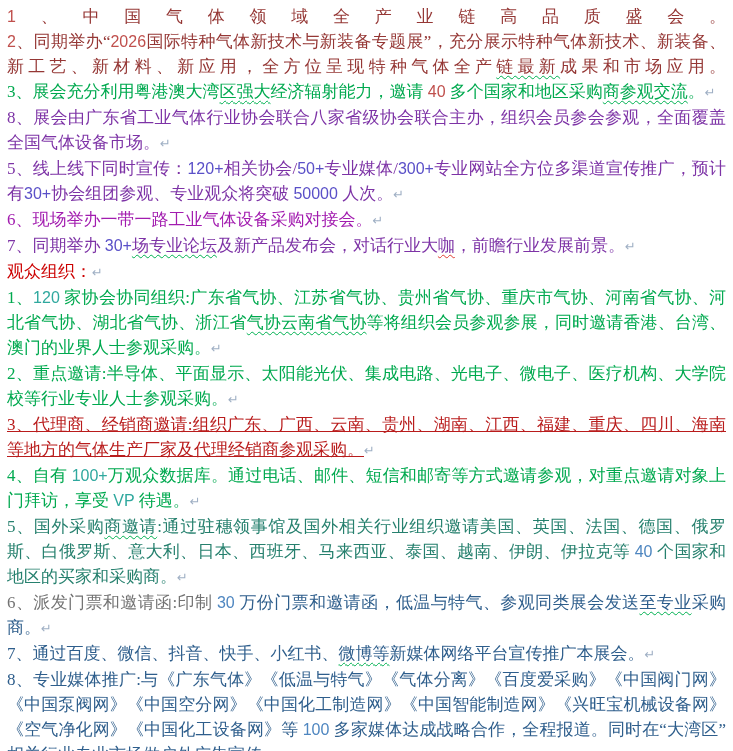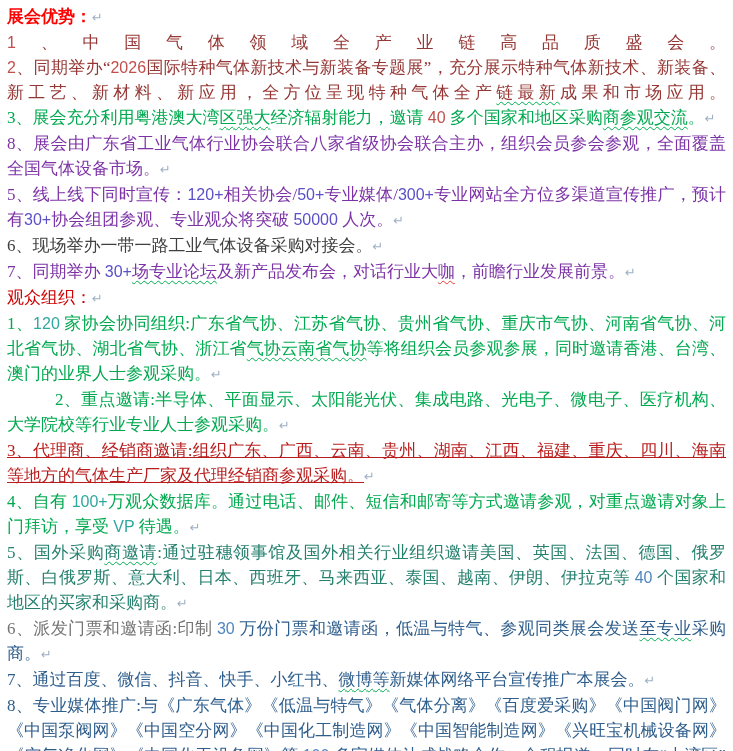--- a/index.html
+++ b/index.html
@@ -35,33 +35,32 @@
     text-decoration-color:#E03C31;
     text-decoration-thickness:1px;
     text-underline-offset:3px;
   }
 </style>
 </head>
 <body>
 
 <div class="doc">
     <section>
-      <p class="para heading"><span style="color: rgb(255, 0, 0); font-weight: bold;">展会优势：</span><span class="pilcrow" style="color: rgb(159, 175, 196);">↵</span></p>
       <p class="para dist"><span class="num" style="color: rgb(192, 80, 77);">1</span><span style="color: rgb(149, 55, 53);">、中国气体领域全产业链高品质盛会。</span></p>
       <p class="para dist"><span class="num" style="color: rgb(192, 80, 77);">2</span><span style="color: rgb(149, 55, 53);">、同期举办“</span><span class="num" style="color: rgb(192, 80, 77);">2026</span><span style="color: rgb(149, 55, 53);">国际特种气体新技术与新装备专题展”，充分展示特种气体新技术、新装备、新工艺、新材料、新应用，全方位呈现特种气体全产</span><span class="u-green" style="color: rgb(149, 55, 53);">链最新</span><span style="color: rgb(149, 55, 53);">成果和市场应用。</span></p>
       <p class="para"><span style="color: rgb(0, 169, 79);">3、展会充分利用粤港澳大湾</span><span class="u-green" style="color: rgb(0, 169, 79);">区强大</span><span style="color: rgb(0, 169, 79);">经济辐射能力，邀请 </span><span class="num" style="color: rgb(192, 80, 77);">40</span><span style="color: rgb(0, 169, 79);"> 多个国家和地区采购</span><span class="u-green" style="color: rgb(0, 169, 79);">商参观交流</span><span style="color: rgb(0, 169, 79);">。</span><span class="pilcrow" style="color: rgb(159, 175, 196);">↵</span></p>
       <p class="para"><span style="color: rgb(125, 51, 166);">8、展会由广东省工业气体行业协会联合八家省级协会联合主办，组织会员参会参观，全面覆盖全国气体设备市场。</span><span class="pilcrow" style="color: rgb(159, 175, 196);">↵</span></p>
       <p class="para"><span style="color: rgb(125, 51, 166);">5、线上线下同时宣传：</span><span class="num" style="color: rgb(90, 80, 200);">120+</span><span style="color: rgb(125, 51, 166);">相关协会/</span><span class="num" style="color: rgb(90, 80, 200);">50+</span><span style="color: rgb(125, 51, 166);">专业媒体/</span><span class="num" style="color: rgb(90, 80, 200);">300+</span><span style="color: rgb(125, 51, 166);">专业网站全方位多渠道宣传推广，预计有</span><span class="num" style="color: rgb(90, 80, 200);">30+</span><span style="color: rgb(125, 51, 166);">协会组团参观、专业观众将突破 </span><span class="num" style="color: rgb(90, 80, 200);">50000</span><span style="color: rgb(125, 51, 166);"> 人次。</span><span class="pilcrow" style="color: rgb(159, 175, 196);">↵</span></p>
-      <p class="para"><span style="color: #404040;">6、现场举办一带一路工业气体设备采购对接会。</span><span class="pilcrow" style="color: rgb(159, 175, 196);">↵</span></p>
+      <p class="para"><span style="color: #a21caf;">6、现场举办一带一路工业气体设备采购对接会。</span><span class="pilcrow" style="color: rgb(159, 175, 196);">↵</span></p>
       <p class="para"><span style="color: rgb(125, 51, 166);">7、同期举办 </span><span class="num" style="color: rgb(90, 80, 200);">30+</span><span class="u-green" style="color: rgb(125, 51, 166);">场专业论坛</span><span style="color: rgb(125, 51, 166);">及新产品发布会，对话行业大</span><span class="u-red" style="color: rgb(125, 51, 166);">咖</span><span style="color: rgb(125, 51, 166);">，前瞻行业发展前景。</span><span class="pilcrow" style="color: rgb(159, 175, 196);">↵</span></p>
     </section>
     <section>
       <p class="para heading"><span style="color: rgb(204, 0, 0); font-weight: normal;">观众组织：</span><span class="pilcrow" style="color: rgb(159, 175, 196);">↵</span></p>
       <p class="para"><span style="color: rgb(0, 169, 79);">1、</span><span class="num" style="color: rgb(47, 168, 158);">120</span><span style="color: rgb(0, 169, 79);"> 家协会协同组织:广东省气协、江苏省气协、贵州省气协、重庆市气协、河南省气协、河北省气协、湖北省气协、浙江省</span><span class="u-green" style="color: rgb(0, 169, 79);">气协云南省气协</span><span style="color: rgb(0, 169, 79);">等将组织会员参观参展，同时邀请香港、台湾、澳门的业界人士参观采购。</span><span class="pilcrow" style="color: rgb(159, 175, 196);">↵</span></p>
-      <p class="para"><span style="color: rgb(0, 169, 79); margin-left: 48px;">2、重点邀请:半导体、平面显示、太阳能光伏、集成电路、光电子、微电子、医疗机构、大学院校等行业专业人士参观采购。</span><span class="pilcrow" style="color: rgb(159, 175, 196);">↵</span></p>
+      <p class="para"><span style="color: rgb(0, 169, 79);">2、重点邀请:半导体、平面显示、太阳能光伏、集成电路、光电子、微电子、医疗机构、大学院校等行业专业人士参观采购。</span><span class="pilcrow" style="color: rgb(159, 175, 196);">↵</span></p>
       <p class="para"><span style="color: #b91c1c; text-decoration: underline;">3、代理商、经销商邀请:组织广东、广西、云南、贵州、湖南、江西、福建、重庆、四川、海南等地方的气体生产厂家及代理经销商参观采购。</span><span class="pilcrow" style="color: rgb(159, 175, 196);">↵</span></p>
       <p class="para"><span style="color: rgb(0, 169, 79);">4、自有 </span><span class="num" style="color: rgb(47, 168, 158);">100+</span><span style="color: rgb(0, 169, 79);">万观众数据库。通过电话、邮件、短信和邮寄等方式邀请参观，对重点邀请对象上门拜访，享受 </span><span class="num" style="color: rgb(47, 168, 158);">VP</span><span style="color: rgb(0, 169, 79);"> 待遇。</span><span class="pilcrow" style="color: rgb(159, 175, 196);">↵</span></p>
       <p class="para"><span style="color: rgb(38, 128, 110);">5、国外采购</span><span class="u-green" style="color: rgb(38, 128, 110);">商邀请</span><span style="color: rgb(38, 128, 110);">:通过驻穗领事馆及国外相关行业组织邀请美国、英国、法国、德国、俄罗斯、白俄罗斯、意大利、日本、西班牙、马来西亚、泰国、越南、伊朗、伊拉克等 </span><span class="num" style="color: rgb(78, 134, 192);">40</span><span style="color: rgb(38, 128, 110);"> 个国家和地区的买家和采购商。</span><span class="pilcrow" style="color: rgb(159, 175, 196);">↵</span></p>
       <p class="para"><span style="color: #737373;">6、派发门票和邀请函:印制 </span><span class="num" style="color: rgb(78, 134, 192);">30</span><span style="color: rgb(46, 94, 140);"> 万份门票和邀请函，低温与特气、参观同类展会发送</span><span class="u-green" style="color: rgb(46, 94, 140);">至专业</span><span style="color: rgb(46, 94, 140);">采购商。</span><span class="pilcrow" style="color: rgb(159, 175, 196);">↵</span></p>
       <p class="para"><span style="color: rgb(46, 94, 140);">7、通过百度、微信、抖音、快手、小红书、</span><span class="u-green" style="color: rgb(46, 94, 140);">微博等</span><span style="color: rgb(46, 94, 140);">新媒体网络平台宣传推广本展会。</span><span class="pilcrow" style="color: rgb(159, 175, 196);">↵</span></p>
       <p class="para"><span style="color: rgb(46, 94, 140);">8、专业媒体推广:与《广东气体》《低温与特气》《气体分离》《百度爱采购》《中国阀门网》《中国泵阀网》《中国空分网》《中国化工制造网》《中国智能制造网》《兴旺宝机械设备网》《空气净化网》《中国化工设备网》等 </span><span class="num" style="color: rgb(78, 134, 192);">100</span><span style="color: rgb(46, 94, 140);"> 多家媒体达成战略合作，全程报道。同时在“大湾区”相关行业专业市场做户外广告宣传。</span></p>
     </section>
   </div>
 
 </body></html>

